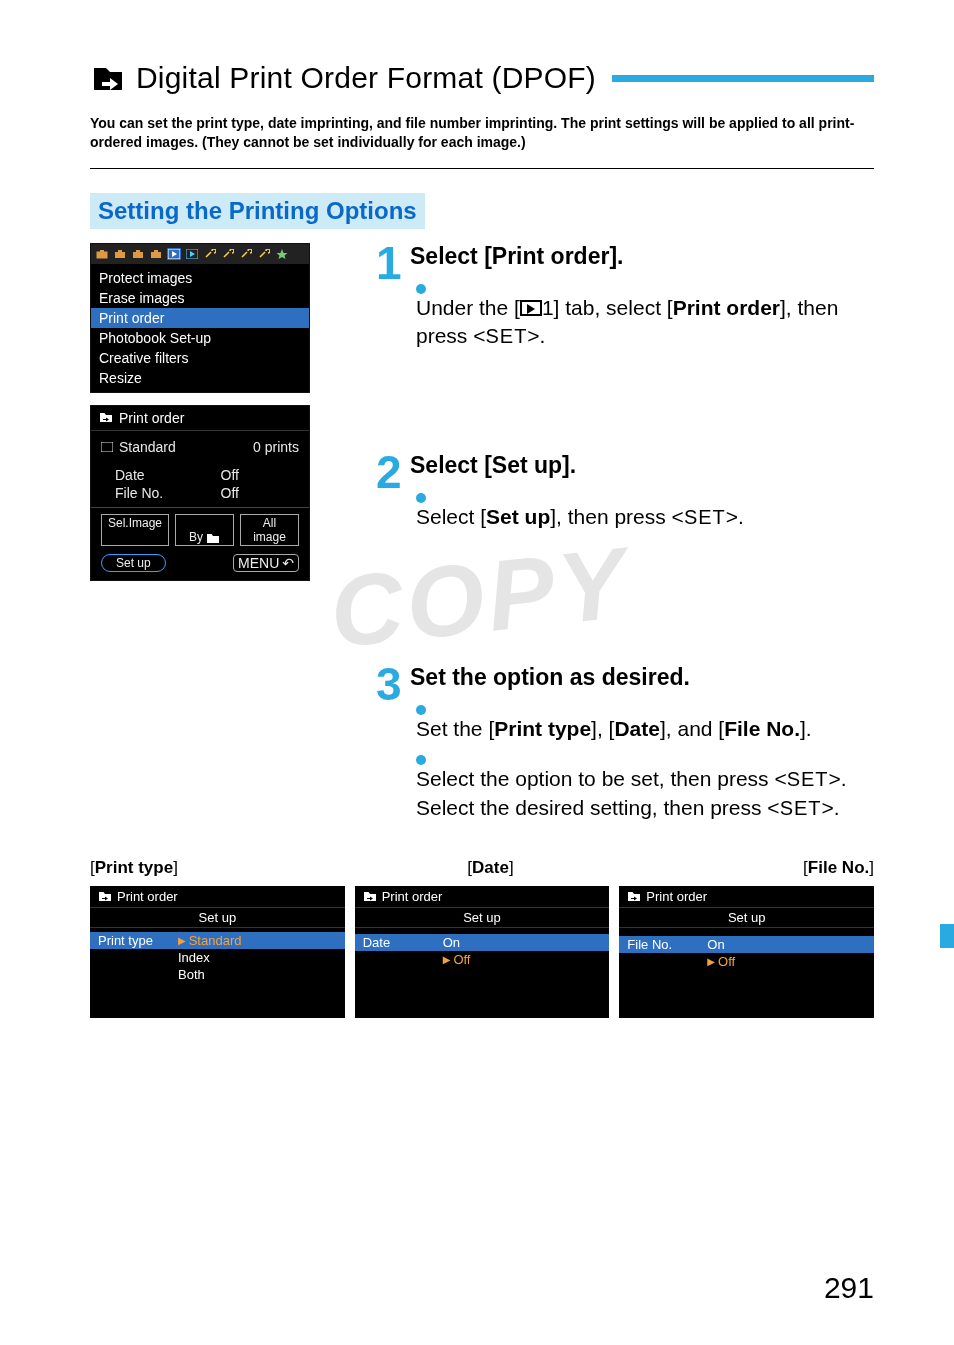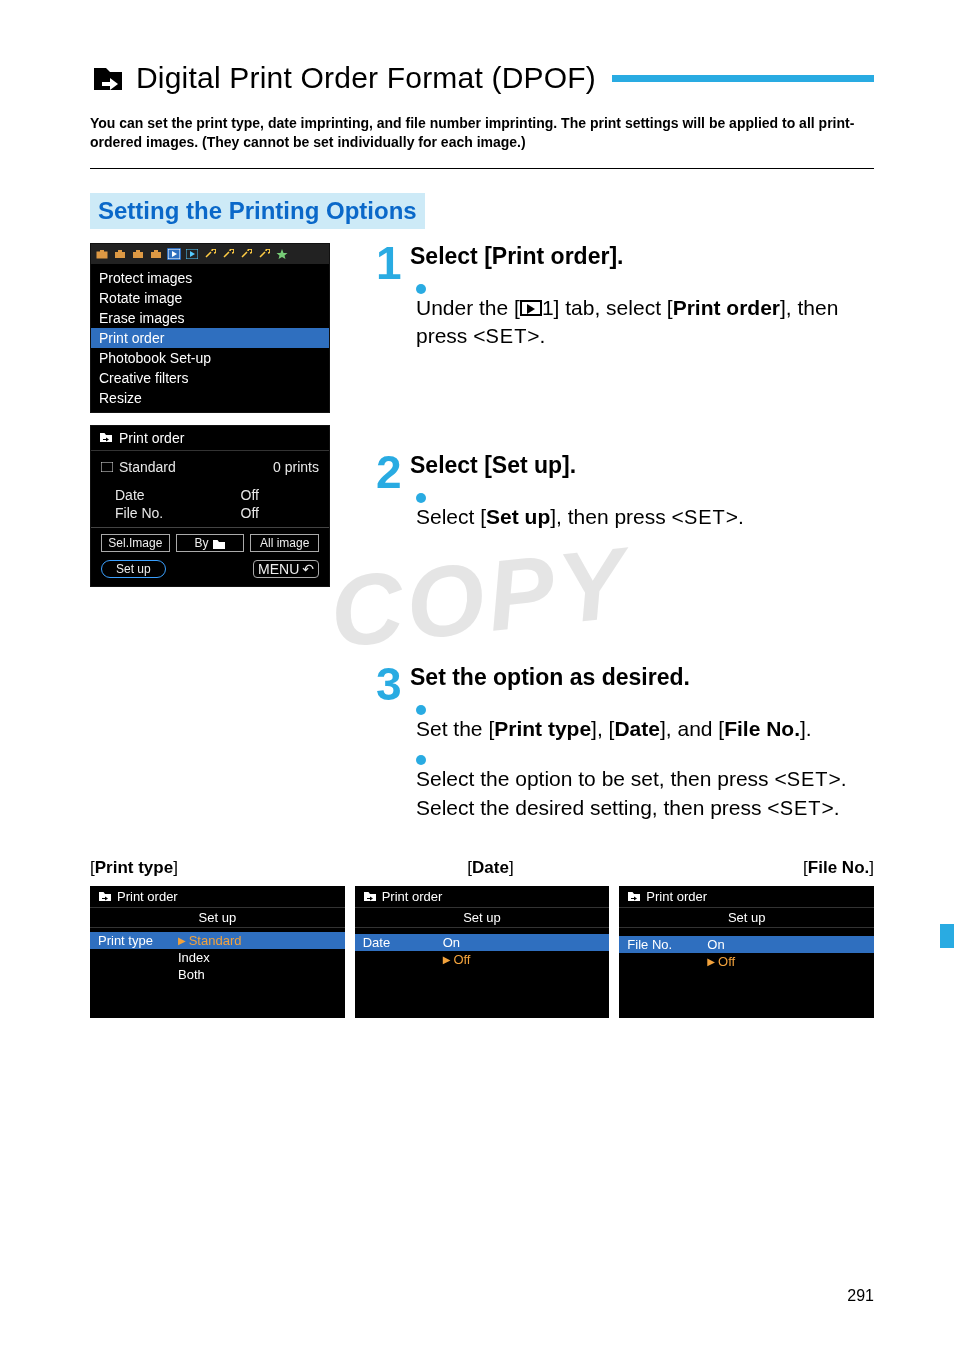--- a/index.html
+++ b/index.html
@@ -26,21 +26,21 @@
     padding: 4px 8px;
     display: inline-block;
     margin-bottom: 14px;
   }
   .two-col { display: flex; gap: 18px; }
   .left-col { width: 268px; flex-shrink: 0; }
   .right-col { flex: 1; }
 
   
   .lcd {
-    width: 240px;
+    width: 220px;
     background: #000;
     color: #fff;
     font-family: Arial, sans-serif;
     font-size: 14px;
     border: 1px solid #111;
     margin-bottom: 12px;
   }
   .lcd-tabs { display:flex; background:#222; height:20px; align-items:center; padding:2px 4px; gap:4px;}
   .lcd-tab { width:14px; height:12px; display:flex; align-items:center; justify-content:center; }
   .lcd-tab svg { display:block; }
@@ -90,21 +90,21 @@
   .mini-title { padding:3px 8px; border-bottom:1px solid #333; display:flex; align-items:center; gap:5px;}
   .mini-sub { text-align:center; padding:2px; border-bottom:1px solid #333; font-size:13px;}
   .mini-body { padding:4px 0; min-height:90px;}
   .mini-row { display:flex; padding:1px 8px; font-size:13px;}
   .mini-row.hl { background:#2f6fbf; }
   .mini-label { width:80px; }
   .mini-val { flex:1; color:#fff; display:flex; align-items:center; gap:3px;}
   .mini-val.orange { color:#f2a23c; }
   .mini-caret { color:#f2a23c; font-size:10px;}
 
-  .page-num { position:absolute; bottom:40px; right:80px; font-size:16px; }
+  .page-num { position:absolute; bottom:40px; right:80px; font-size:30px; }
   .side-tab { position:absolute; right:0; top:924px; width:14px; height:24px; background:#29abe2;}
 
   .copy-wm {
     position:absolute;
     left:330px; top:540px;
     font-size:100px;
     color:rgba(180,180,180,0.35);
     font-weight:bold;
     transform: rotate(-6deg);
     font-style:italic;
@@ -201,21 +201,20 @@
               </svg>
             </span>
           <span class="lcd-tab">
               <svg width="12" height="10" viewBox="0 0 12 10">
                 <polygon points="6,0 7.5,4 11.5,4 8.5,6.5 9.5,10 6,8 2.5,10 3.5,6.5 0.5,4 4.5,4" fill="#7c7"></polygon>
               </svg>
             </span>
         </div>
         <div class="lcd-list">
           <div class="lcd-item">Protect images</div>
-          <div class="lcd-item">Rotate image</div>
           <div class="lcd-item">Erase images</div>
           <div class="lcd-item selected">Print order</div>
           <div class="lcd-item">Photobook Set-up</div>
           <div class="lcd-item">Creative filters</div>
           <div class="lcd-item">Resize</div>
         </div>
       </div>
 
       <div class="lcd">
         <div class="lcd2-title">

